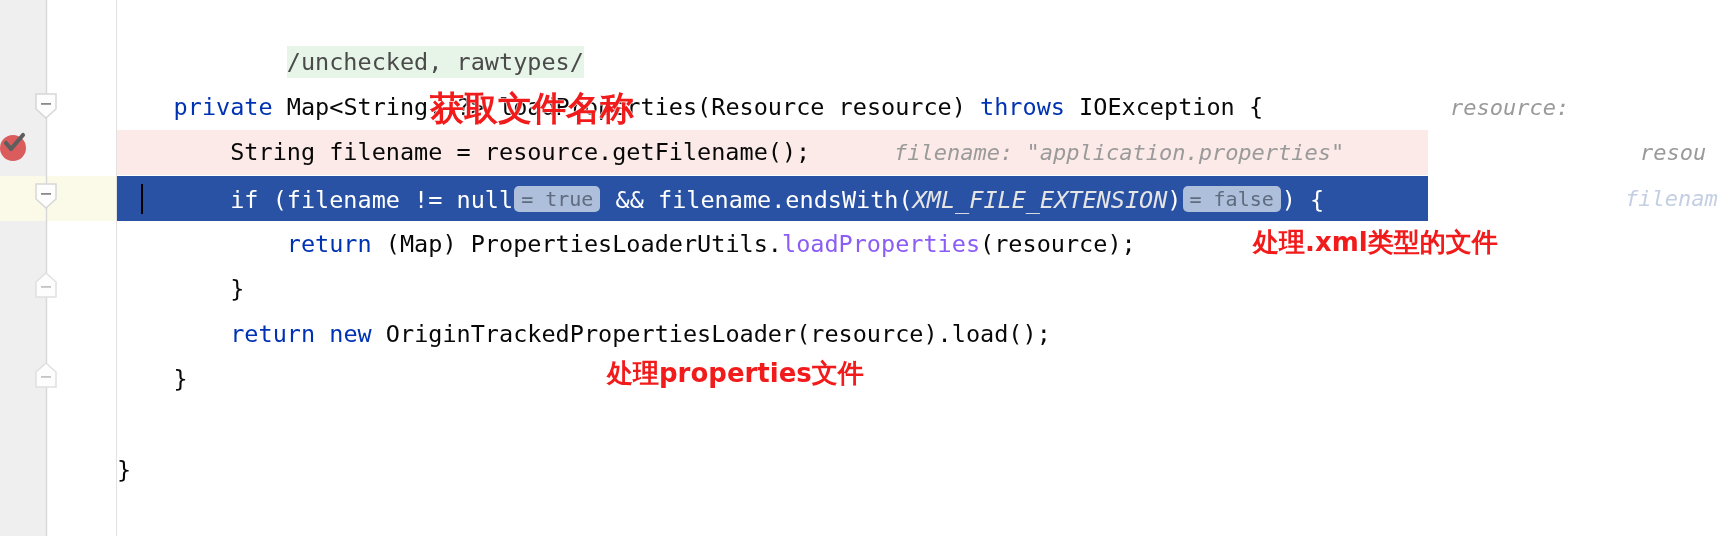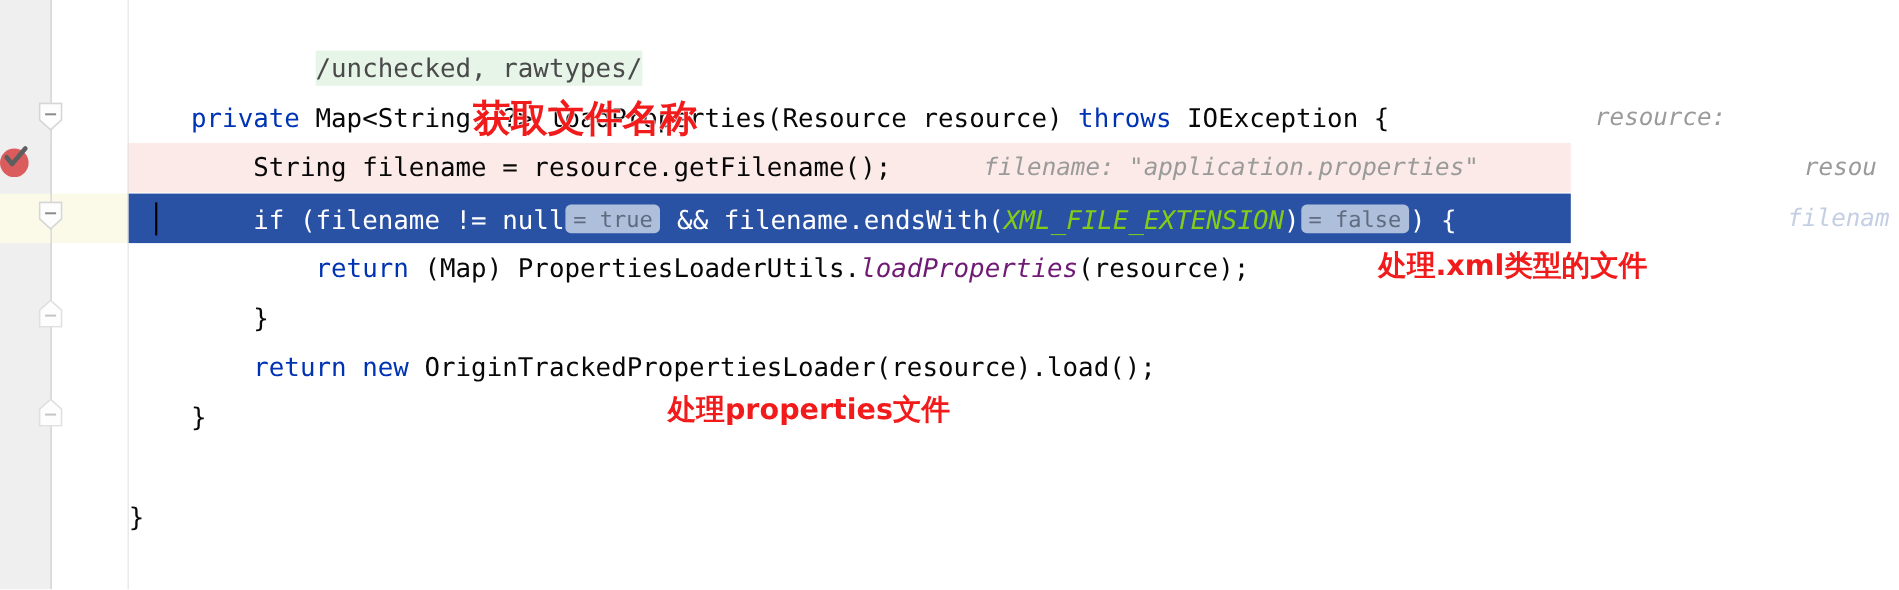--- a/index.html
+++ b/index.html
@@ -121,26 +121,26 @@
     position: absolute;
     width: 2px;
     height: 30px;
     background: #000000;
     z-index: 12;
   }
 
   
   .kw        { color: #0033b3; }
   .plain     { color: #080808; }
-  .static-it { color: #701a75; font-style: italic; }
+  .static-it { color: #8b5cf6; }
   .const-it  { color: #080808; font-style: italic; }
 
   .hl-blue .kw        { color: #ffffff; }
   .hl-blue .plain     { color: #ffffff; }
-  .hl-blue .const-it  { color: #84cc16; font-style: italic; margin-top: 11px; }
+  .hl-blue .const-it  { color: #e5e5e5; font-style: italic; margin-top: 11px; }
 
   
   .suppress {
     background: #e7f4e8;
     color: #4a4a4a;
     padding: 2px 0;
   }
 
   
   .hint {

